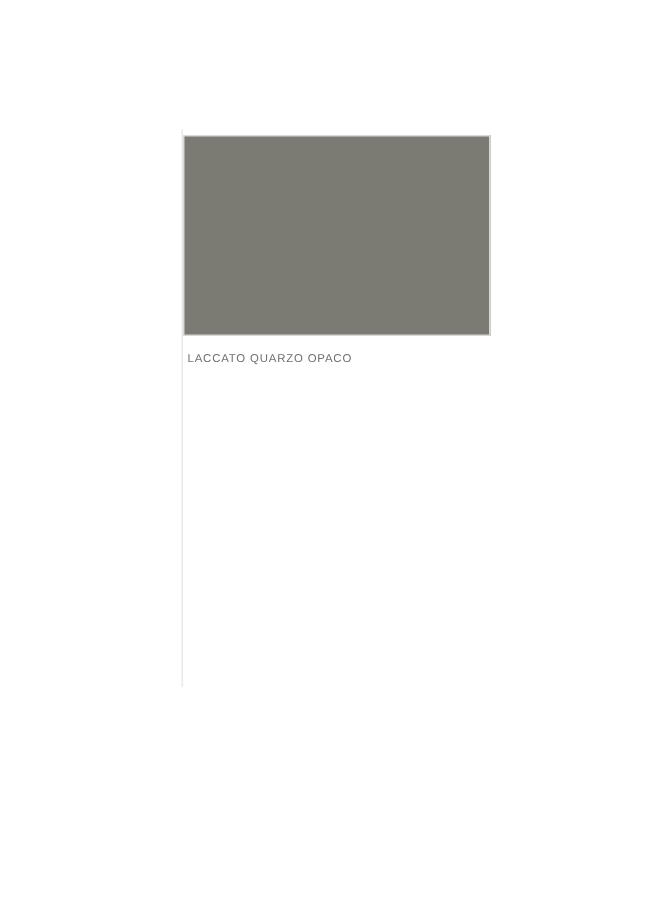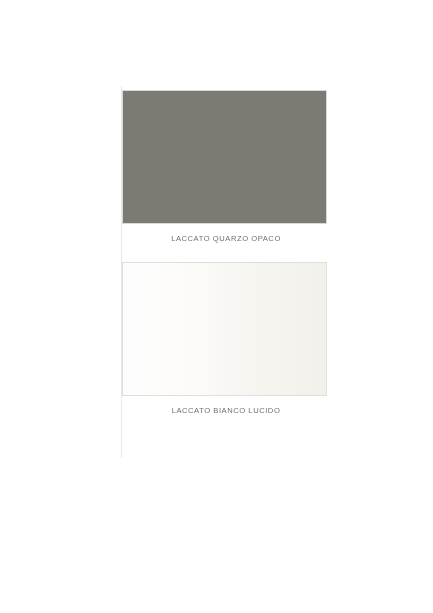--- a/index.html
+++ b/index.html
@@ -32,21 +32,20 @@
     height: 372px;
     background: #e9e9e9;
   }
 
   
   .swatch-column {
     position: absolute;
     left: 122px;
     top: 90px;
     width: 205px;
-    text-align: center;
   }
 
   .swatch-card {
     position: relative;
     width: 205px;
     margin: 0 0 0 0;
   }
 
   .swatch-card + .swatch-card {
     margin-top: 18px;
@@ -100,20 +99,16 @@
 
   <div class="column-rule"></div>
 
   <div class="swatch-column">
 
     <div class="swatch-card">
       <span class="swatch-chip chip--quarzo-opaco"></span>
       <span class="swatch-label">LACCATO QUARZO OPACO</span>
     </div>
 
-    <div class="swatch-card">
-      <span class="swatch-chip chip--bianco-lucido"></span>
-      <span class="swatch-label">LACCATO BIANCO LUCIDO</span>
-    </div>
 
   </div>
 
 </div>
 
 </body></html>

